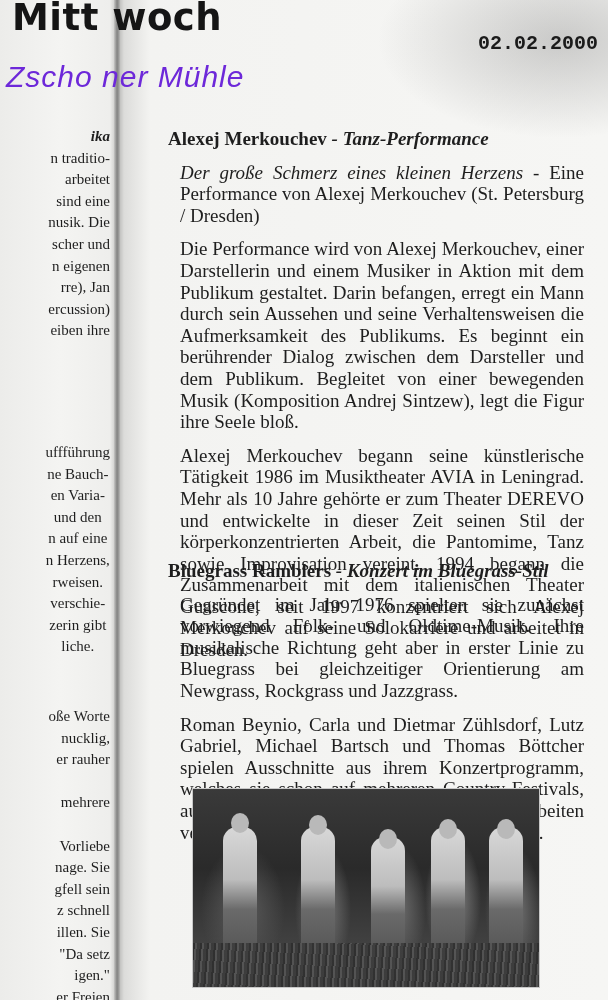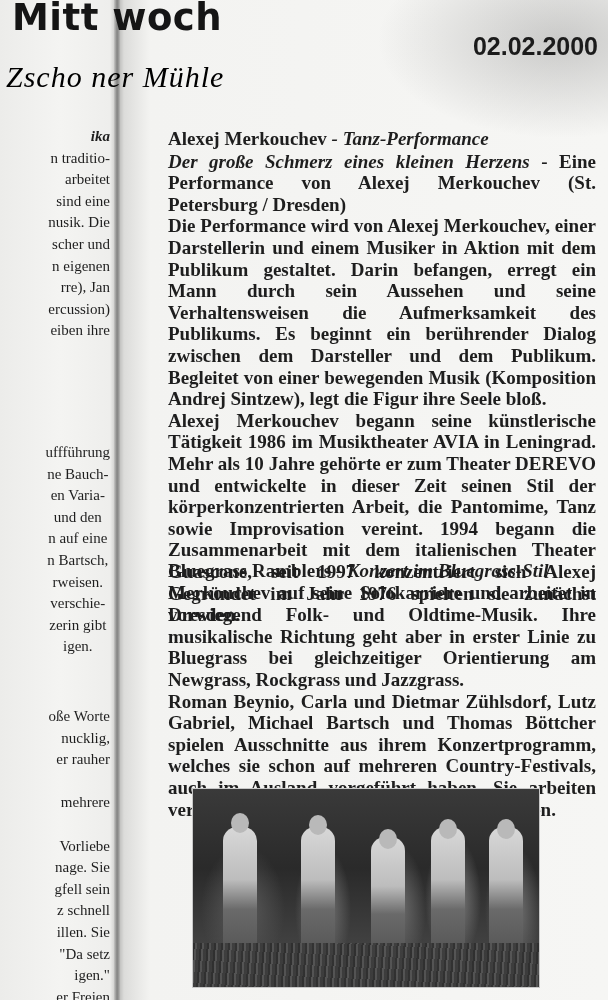--- a/index.html
+++ b/index.html
@@ -24,27 +24,27 @@
       background: linear-gradient(90deg, rgba(80,80,80,0.1), rgba(60,60,60,0.45), rgba(120,120,120,0.15));
     }
     .weekday {
       position: absolute; left: 12px; top: -4px;
       font-family: "DejaVu Sans", sans-serif; font-weight: bold;
       font-size: 37px; letter-spacing: 0.5px; color: #151515;
       white-space: nowrap;
     }
     .venue {
       position: absolute; left: 6px; top: 60px;
-      font-family: Liberation Serif, serif; font-size: 30px; font-style: italic;
-      color: #000000; white-space: nowrap; letter-spacing: 1px;
+      font-family: Liberation Sans, sans-serif; font-size: 30px; font-style: italic;
+      color: #6d28d9; white-space: nowrap; letter-spacing: 1px;
     }
     .date {
       position: absolute; right: 10px; top: 32px;
-      font-family: Liberation Sans, sans-serif; font-weight: bold;
-      font-size: 25px; color: #1b1b1b;
+      font-family: Liberation Mono, monospace; font-weight: bold;
+      font-size: 20px; color: #1b1b1b;
     }
     .left-col {
       position: absolute; right: 6px; text-align: right;
       font-size: 15px; line-height: 21.6px; white-space: nowrap;
     }
     .left-col div { height: 21.6px; }
     .lc-1 { top: 126px; }
     .lc-2 { top: 442px; text-align: center; }
     .lc-3 { top: 706px; }
     .lc-title { font-weight: bold; font-style: italic; }
@@ -53,21 +53,21 @@
     .main-col {
       position: absolute; left: 168px; width: 428px;
       font-size: 19px; line-height: 21.6px; text-align: justify;
     }
     .art1 { top: 128px; }
     .art2 { top: 560px; }
     .art-head { font-weight: bold; margin-bottom: 1px; }
     .art-head .sub { font-style: italic; }
     .art-lead { margin: 0 0 3px 0; }
     .art-lead .it { font-style: italic; }
-    .art p { margin: 0; font-weight: bold; }
+    .art p { margin: 12px; }
     .photo {
       position: absolute; left: 192px; top: 788px; width: 346px; height: 198px;
       background:
         radial-gradient(ellipse 60px 90px at 50px 120px, #5b5b5b, transparent 70%),
         radial-gradient(ellipse 40px 90px at 130px 120px, #7c7c7c, transparent 70%),
         radial-gradient(ellipse 40px 90px at 205px 120px, #6f6f6f, transparent 70%),
         radial-gradient(ellipse 40px 90px at 260px 110px, #8a8a8a, transparent 70%),
         radial-gradient(ellipse 40px 90px at 320px 120px, #7a7a7a, transparent 70%),
         linear-gradient(180deg, #3a3a3a 0%, #2a2a2a 40%, #3f3f3f 75%, #4b4b4b 100%);
       border: 1px solid #c8c8c8;
@@ -105,25 +105,25 @@
     <div>ercussion)</div>
     <div>eiben ihre</div>
   </div>
 
   <div class="left-col lc-2">
     <div>uffführung</div>
     <div>ne Bauch-</div>
     <div>en Varia-</div>
     <div>und den</div>
     <div>n auf eine</div>
-    <div>n Bartsch,</div>
+    <div>n Herzens,</div>
     <div>rweisen.</div>
     <div>verschie-</div>
     <div>zerin gibt</div>
-    <div>igen.</div>
+    <div>liche.</div>
   </div>
 
   <div class="left-col lc-3">
     <div class="lc-it">oße Worte</div>
     <div>nucklig,</div>
     <div>er rauher</div>
     <div></div>
     <div>mehrere</div>
     <div></div>
     <div>Vorliebe</div>

